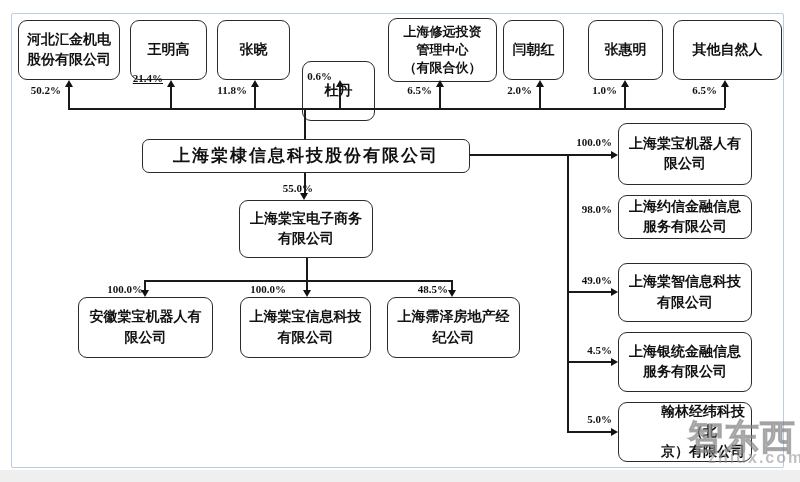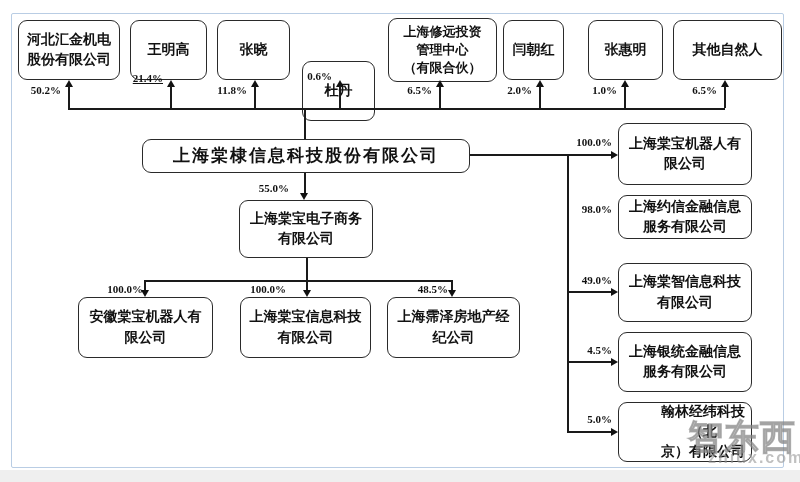--- a/index.html
+++ b/index.html
@@ -94,23 +94,23 @@
   <div class="vl" style="left:170px;top:86px;height:22px;"></div>
   <div class="vl" style="left:254px;top:86px;height:22px;"></div>
   <div class="vl" style="left:339px;top:86px;height:22px;"></div>
   <div class="vl" style="left:439px;top:86px;height:22px;"></div>
   <div class="vl" style="left:539px;top:86px;height:22px;"></div>
   <div class="vl" style="left:624px;top:86px;height:22px;"></div>
   <div class="vl" style="left:724px;top:86px;height:22px;"></div>
   <div class="hl" style="left:68px;top:108px;width:657px;"></div>
   <div class="vl" style="left:304px;top:108px;height:32px;"></div>
 
-  <div class="node big" style="left:142px;top:139px;width:328px;height:34px;"><span>上海棠棣信息科技股份有限公司</span></div>
+  <div class="node big" style="left:142px;top:139px;width:328px;height:34px;border-radius:7px;"><span>上海棠棣信息科技股份有限公司</span></div>
 
-  <div class="pct" style="left:244px;top:182px;width:45px;font-family:Liberation Serif, serif;">55.0%</div>
+  <div class="pct" style="left:268px;top:182px;width:45px;font-family:Liberation Serif, serif;">55.0%</div>
   <div class="vl" style="left:304px;top:173px;height:21px;"></div>
   <div class="arr-down" style="left:300px;top:193px;"></div>
   <div class="node" style="left:239px;top:200px;width:134px;height:58px;"><span>上海棠宝电子商务
 有限公司</span></div>
 
   <div class="vl" style="left:306px;top:258px;height:22px;"></div>
   <div class="hl" style="left:144px;top:280px;width:308px;"></div>
   <div class="vl" style="left:144px;top:280px;height:11px;"></div>
   <div class="vl" style="left:306px;top:280px;height:11px;"></div>
   <div class="vl" style="left:451px;top:280px;height:11px;"></div>

